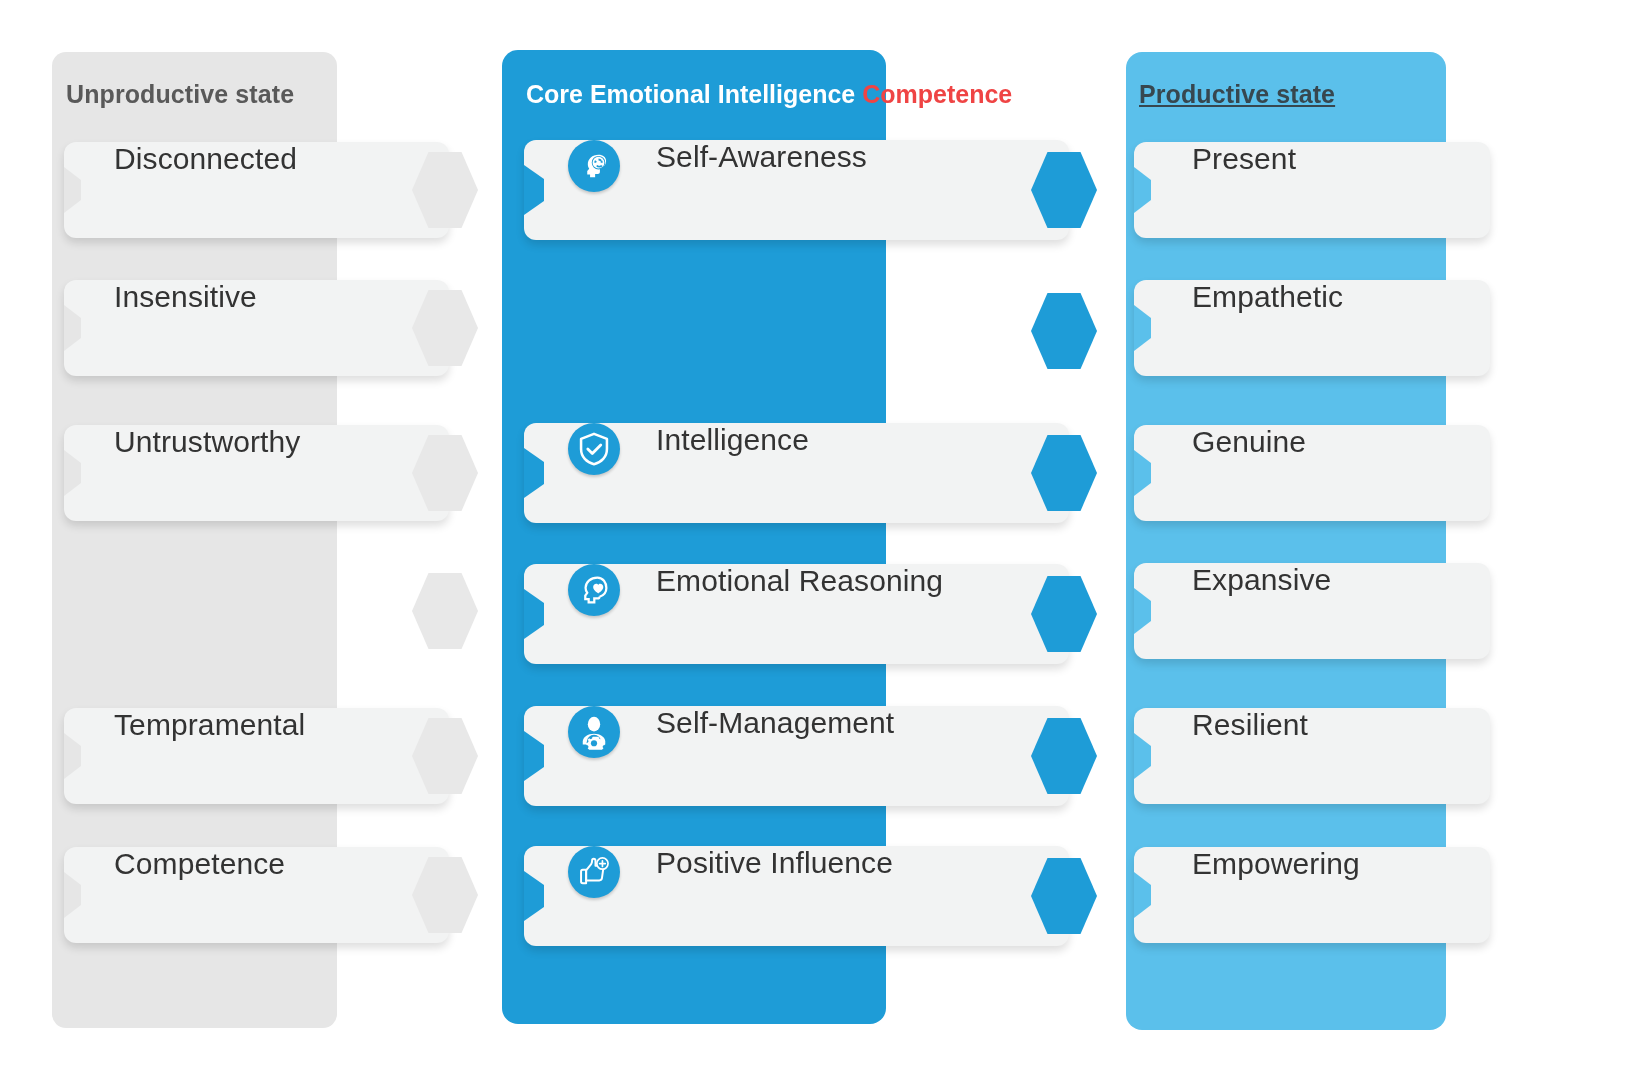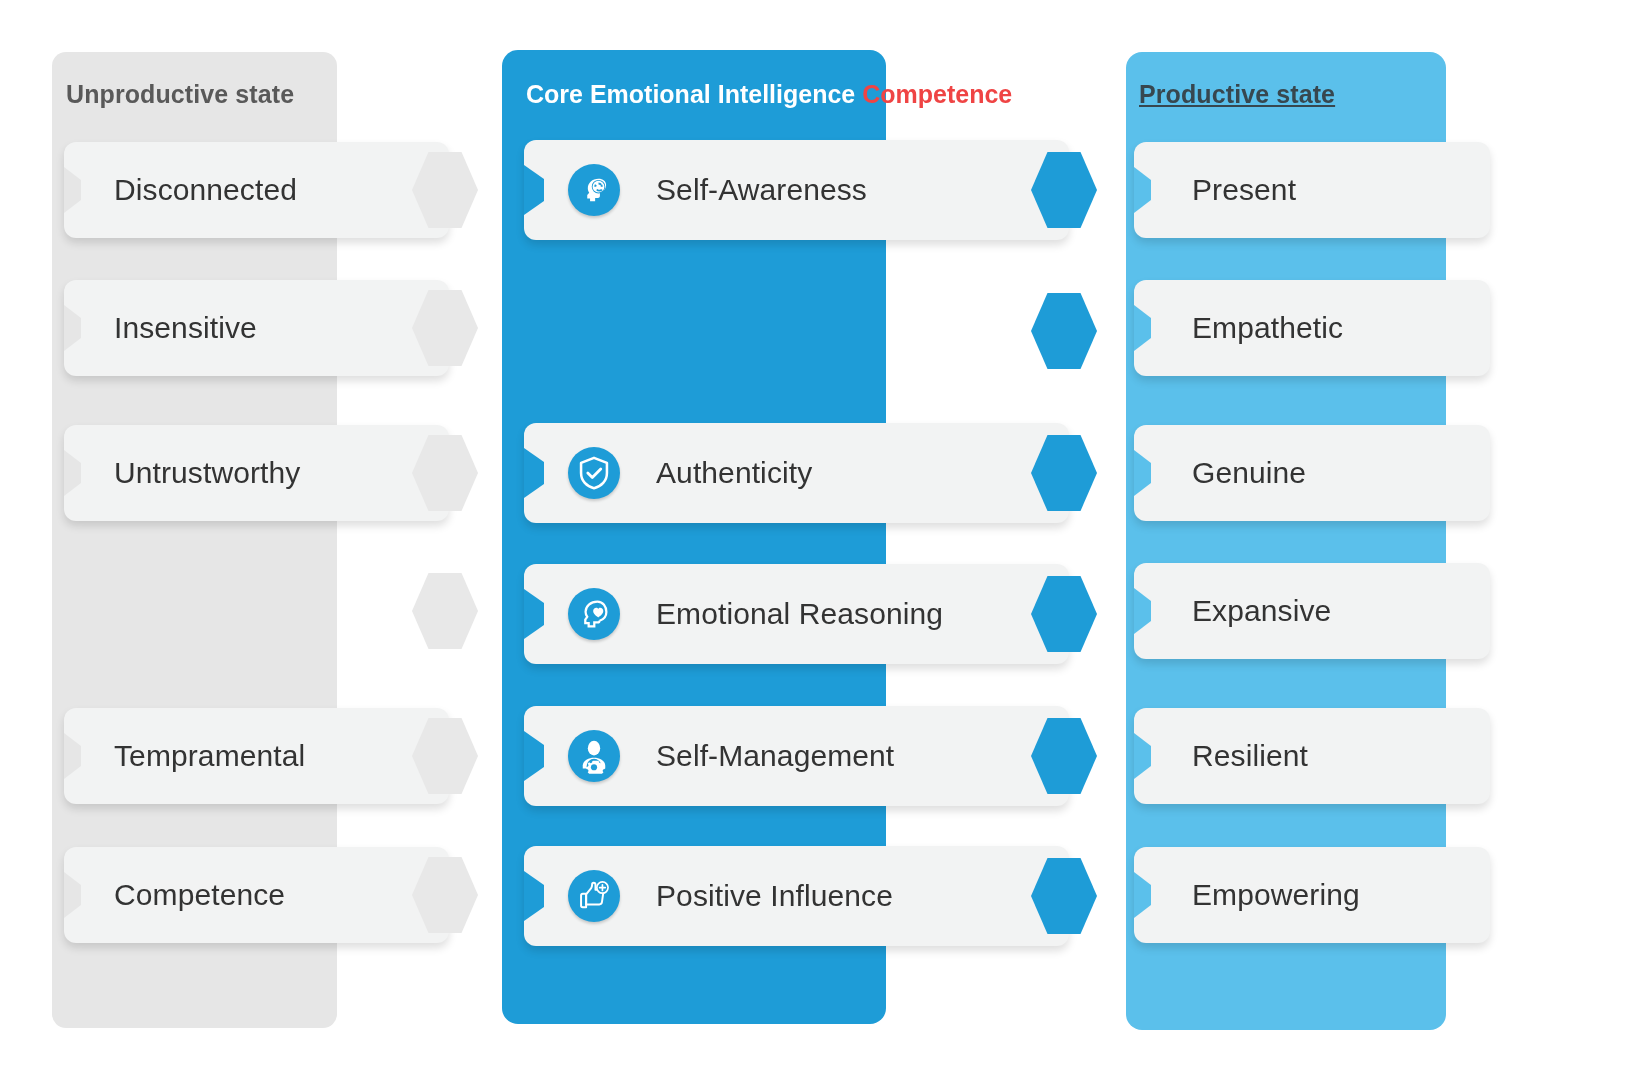--- a/index.html
+++ b/index.html
@@ -45,21 +45,20 @@
   #title-center .inside  { color: #ffffff; }
   #title-center .outside { color: #ef4444; }
 
   
   .card {
     position: absolute;
     height: 96px;
     background: #f2f3f3;
     border-radius: 12px;
     display: flex;
-    align-items: center;
     box-shadow: 0 5px 9px rgba(0,0,0,0.13);
   }
 
   
   .notch {
     position: absolute;
     left: 0;
     top: 50%;
     transform: translateY(-50%);
     width: 17px;
@@ -201,21 +200,21 @@
   <div class="arrow arrow-center" style="top:331px"></div>
 
   <div class="card card-center" style="top:423px">
     <span class="notch"></span>
     <span class="icon-wrap">
       <svg viewBox="0 0 64 64" aria-hidden="true">
         <path d="M32 5 9 14v18c0 14 10 24 23 27 13-3 23-13 23-27V14L32 5z" fill="none" stroke="#ffffff" stroke-width="4.5" stroke-linejoin="round"></path>
         <path d="M21 32l8 8 15-15" fill="none" stroke="#ffffff" stroke-width="5" stroke-linecap="round" stroke-linejoin="round"></path>
       </svg>
     </span>
-    <span class="card-label">Authenticity</span>
+    <span class="card-label">Intelligence</span>
   </div>
   <div class="arrow arrow-center" style="top:473px"></div>
 
   <div class="card card-center" style="top:564px">
     <span class="notch"></span>
     <span class="icon-wrap">
       <svg viewBox="0 0 64 64" aria-hidden="true">
         <path d="M38 10c-12 0-21 8-21 18 0 4 1.3 6.6 3 9l-3.5 5v6h6v6h10v-7h6c2 0 3.5-1.6 3.5-3.5V44c7-2.4 12-8.4 12-15.5C54 18.6 48 10 38 10z" fill="none" stroke="#ffffff" stroke-width="4"></path>
         <path d="M36 21c-3.2 0-5.5 2.4-5.5 5.6 0 5.6 7.5 10.4 9 11.4 1.5-1 9-5.8 9-11.4 0-3.2-2.3-5.6-5.5-5.6-1.6 0-3 .8-3.5 2-.5-1.2-1.9-2-3.5-2z" fill="#ffffff"></path>
       </svg>

